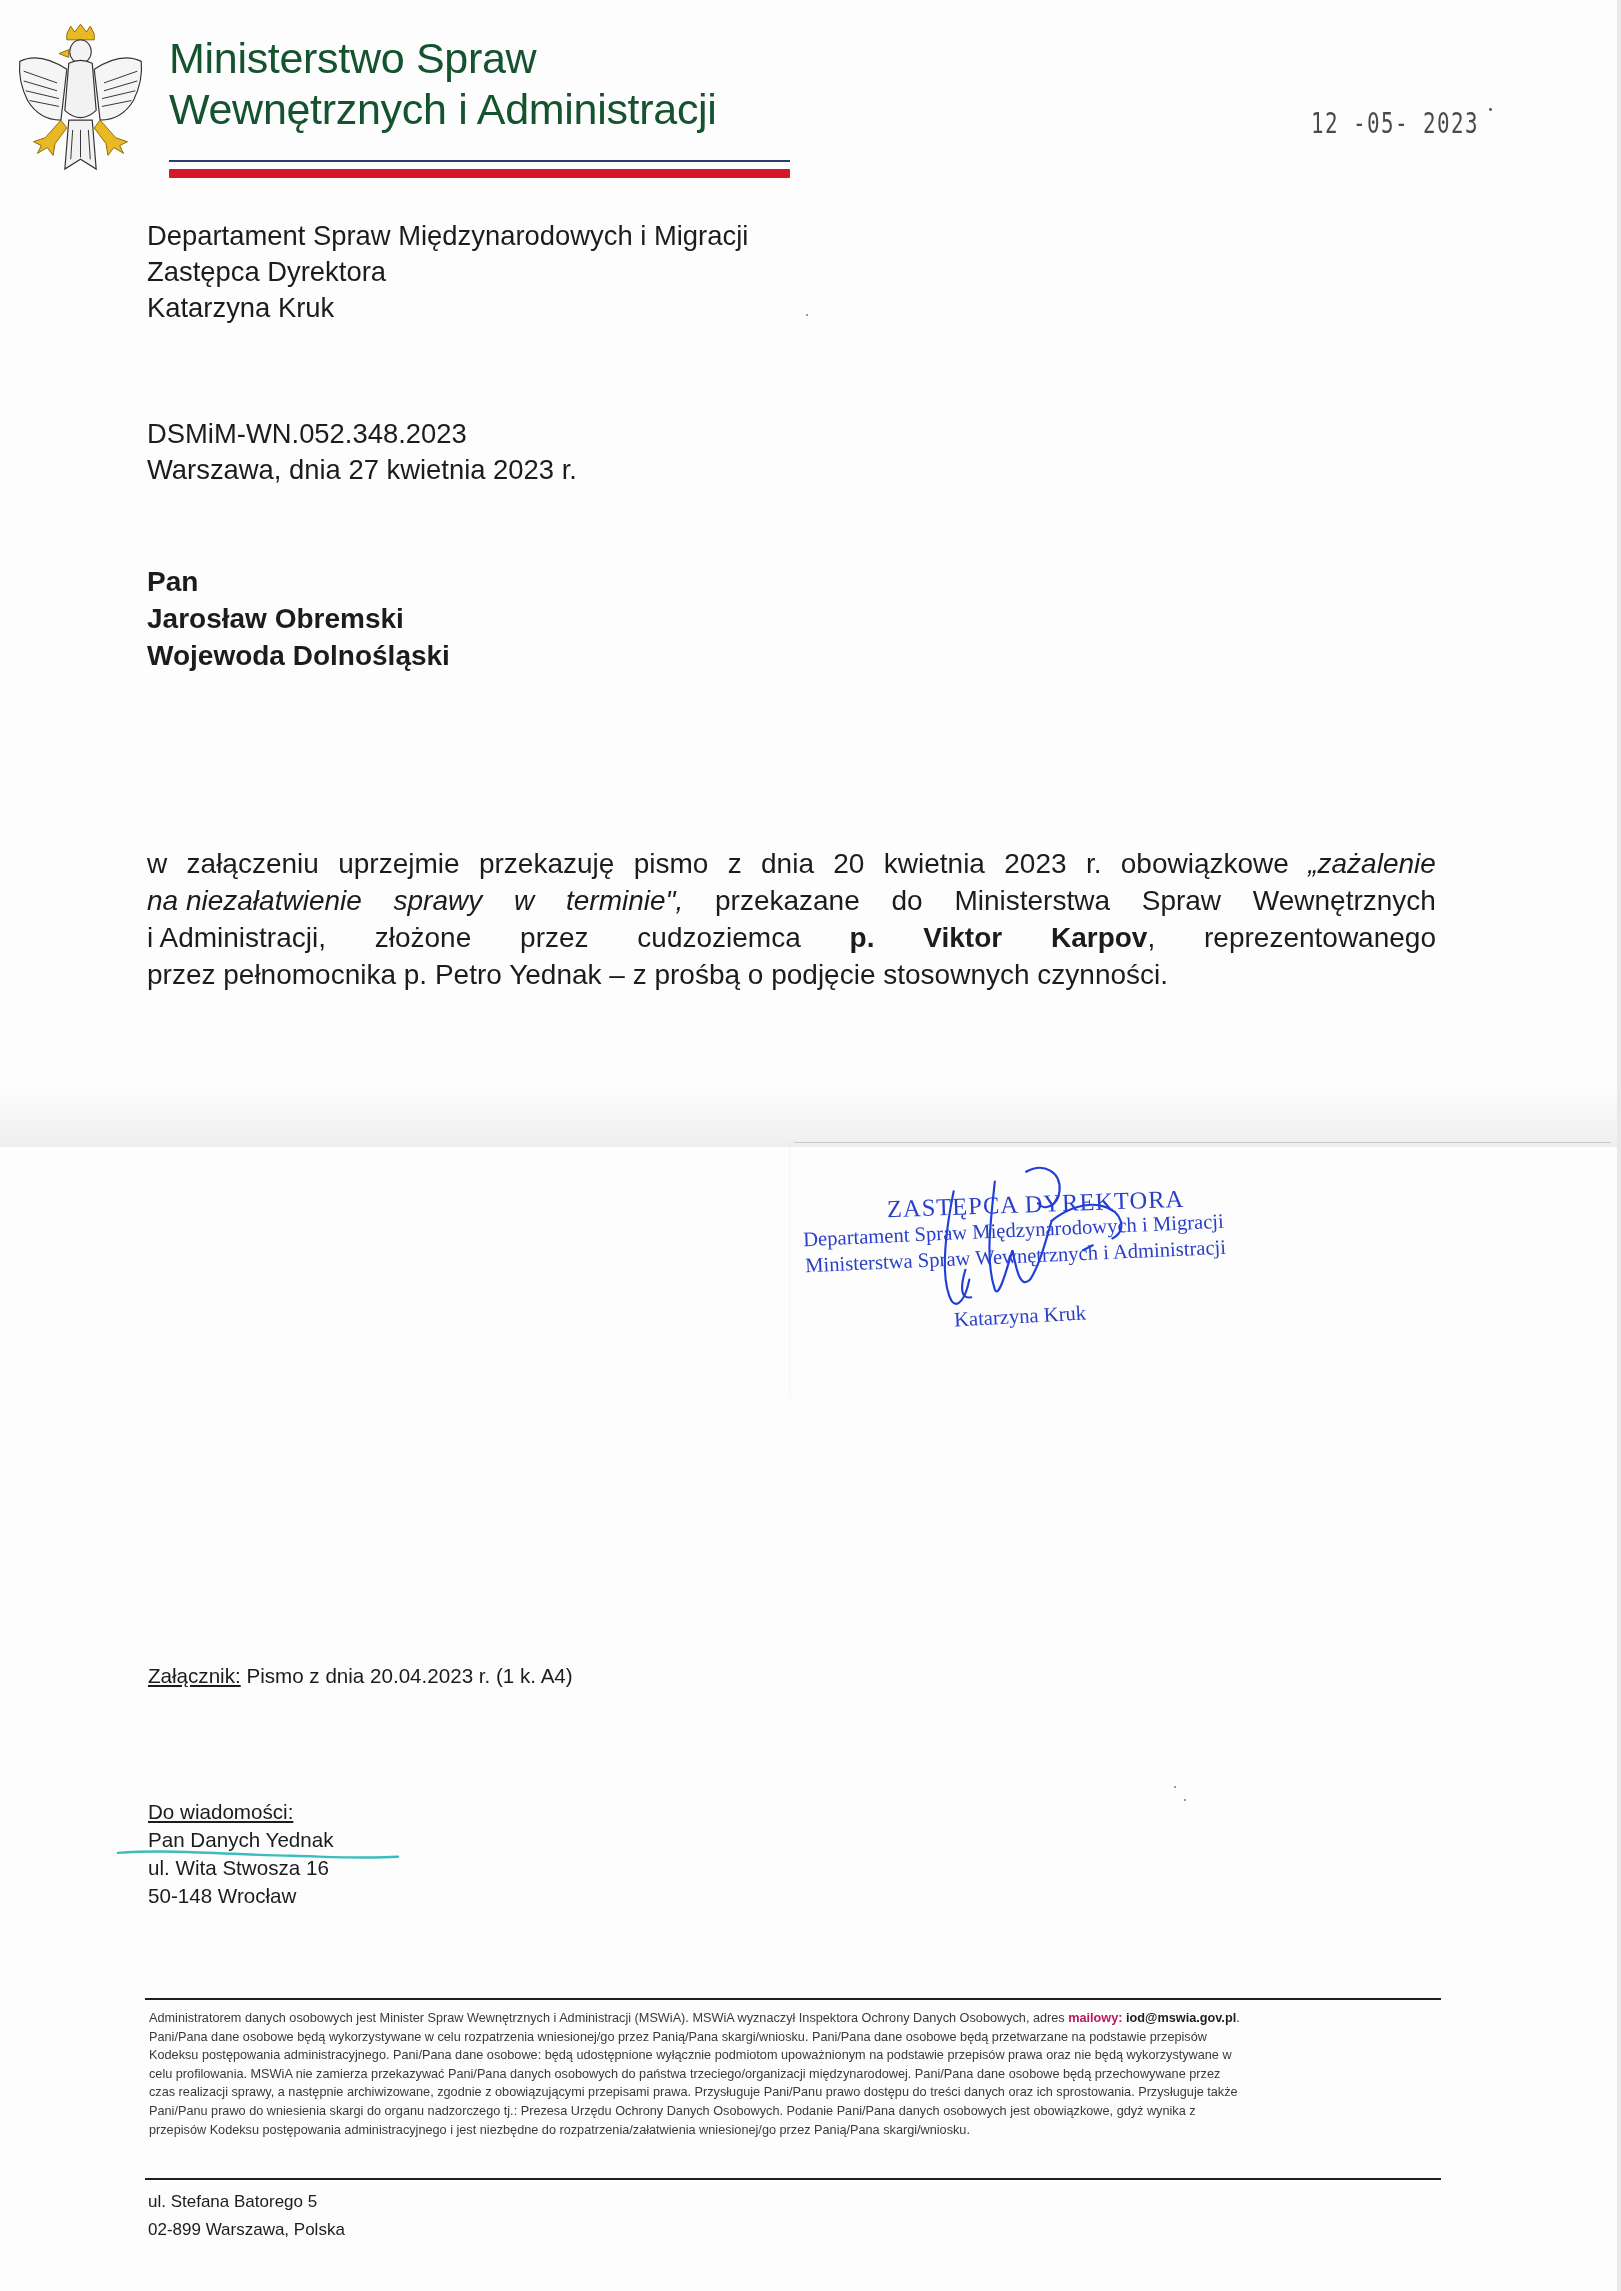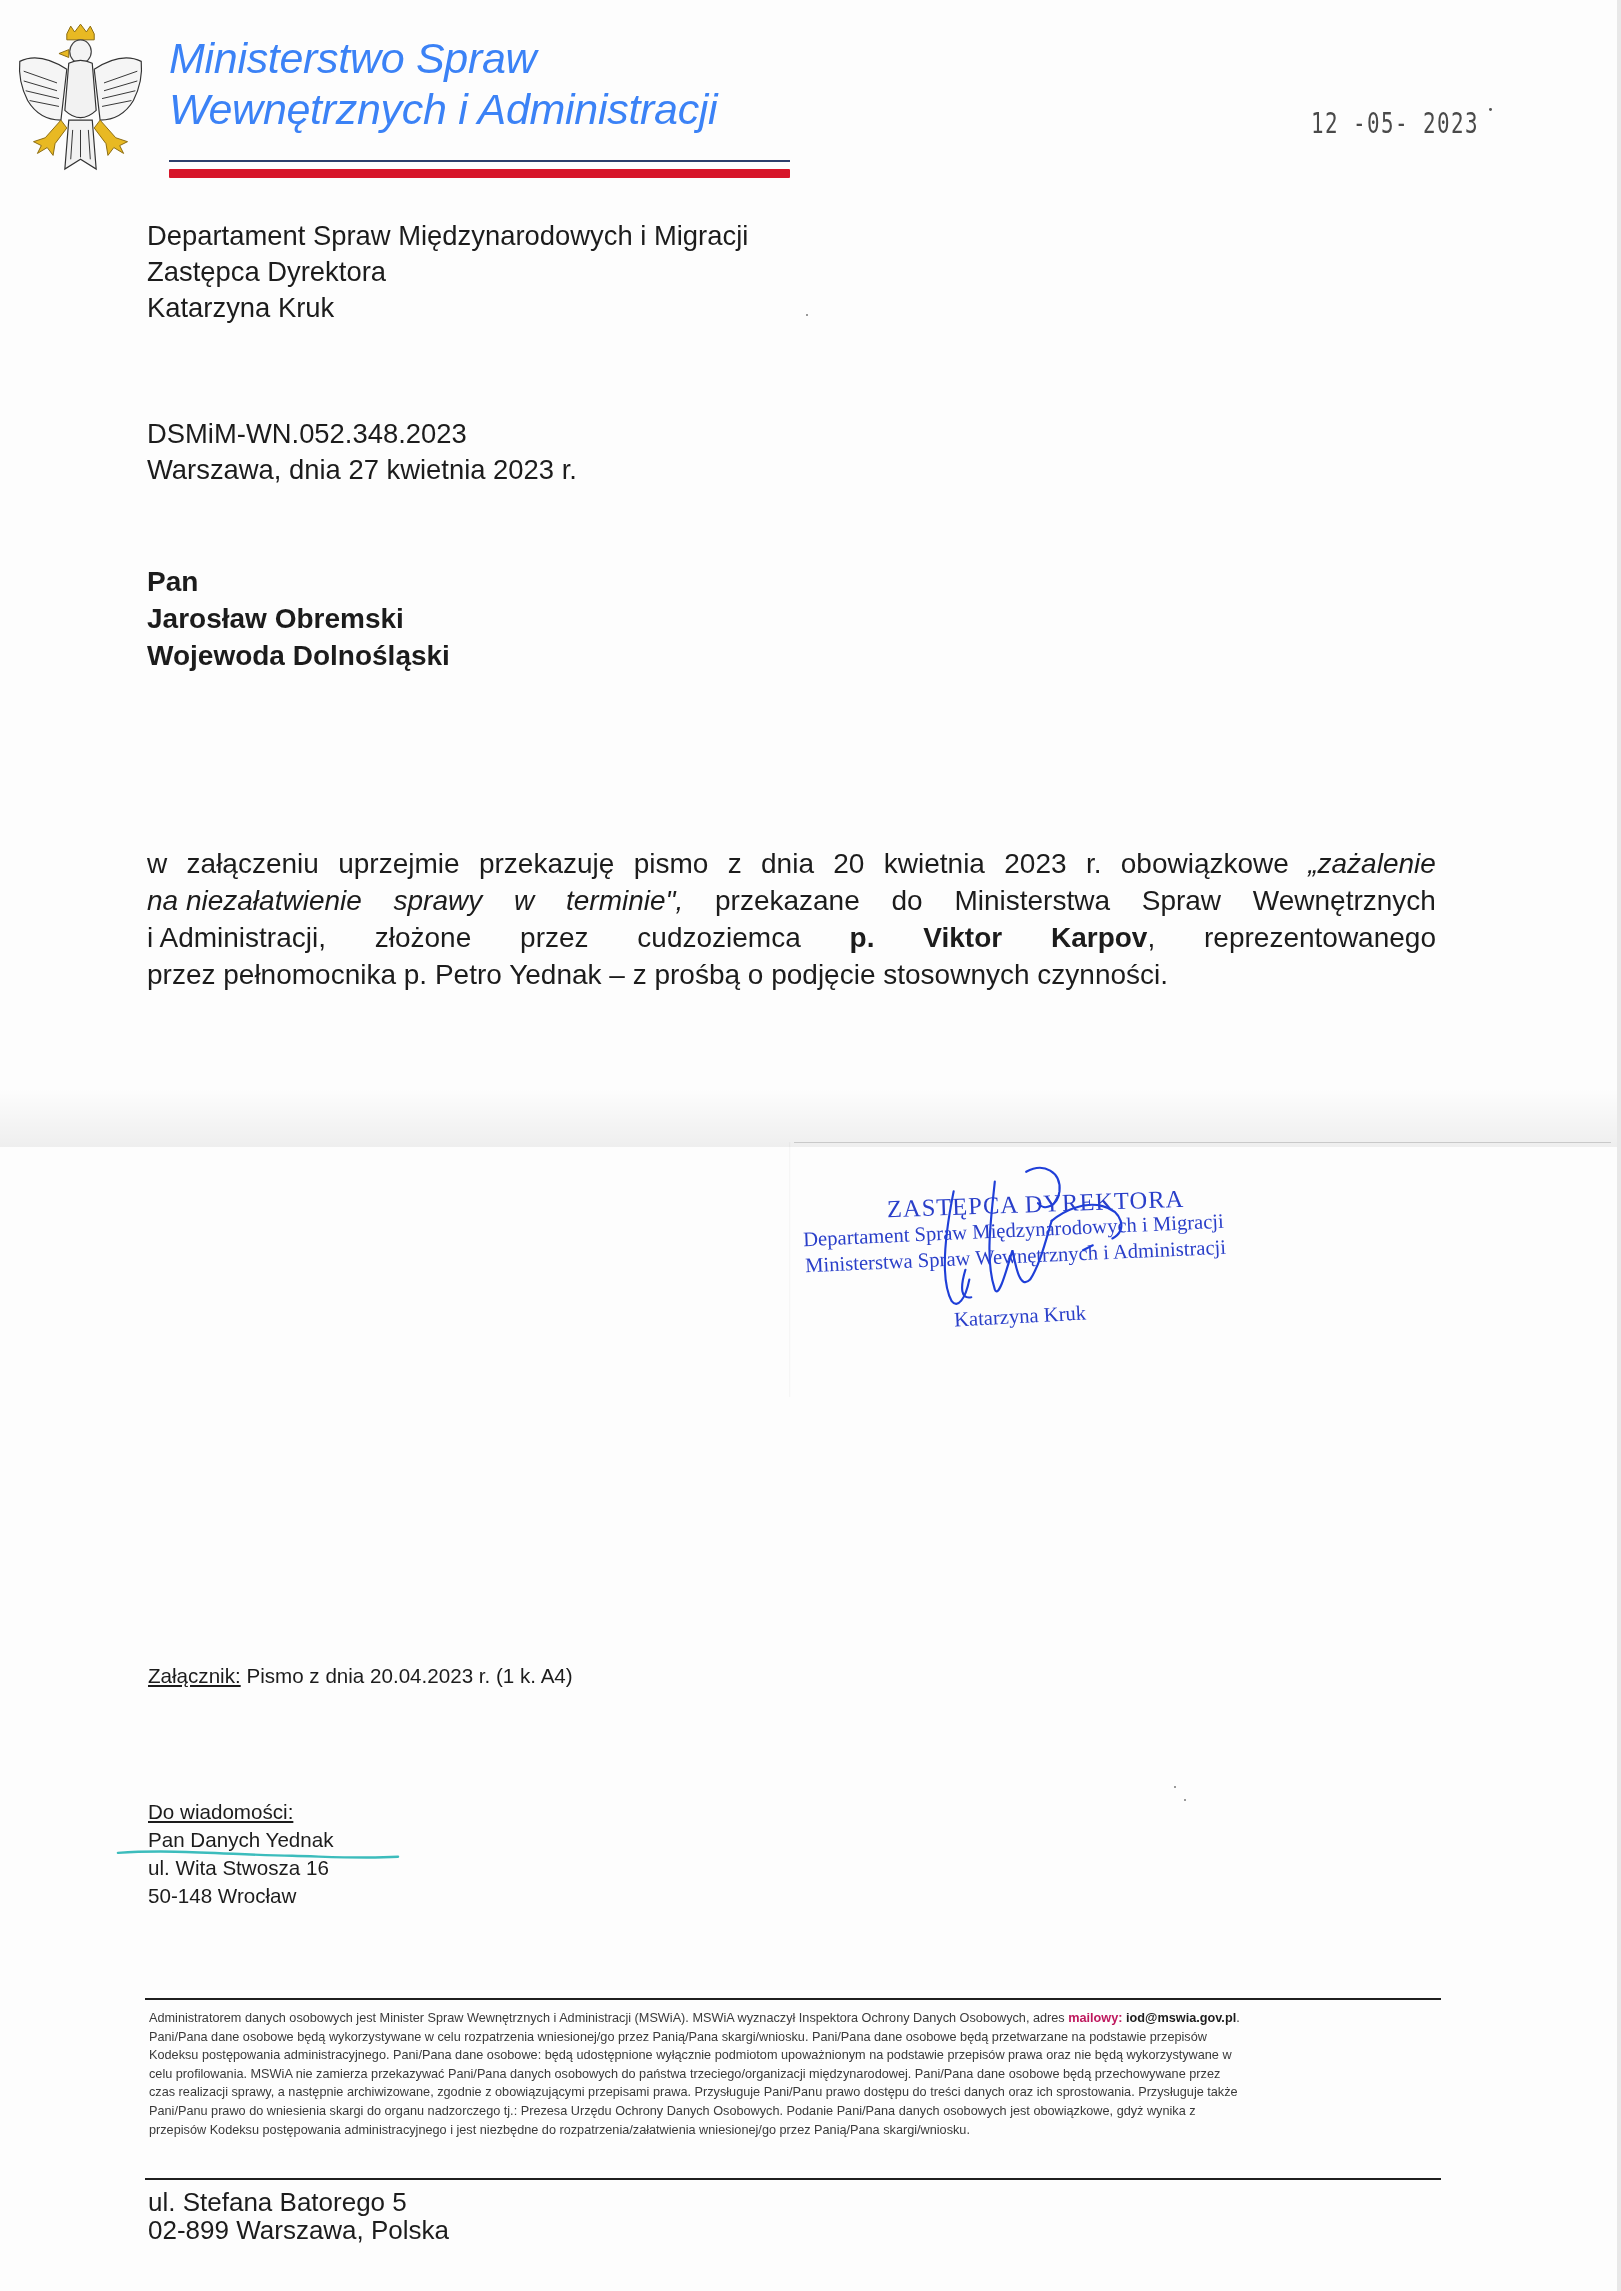--- a/index.html
+++ b/index.html
@@ -22,21 +22,21 @@
     background: linear-gradient(90deg, rgba(0,0,0,0.04), rgba(0,0,0,0));
   }
   .right-edge {
     position: absolute; right: 0; top: 0; bottom: 0; width: 3.9px; background: #e8e8e8;
   }
 
   
   .logo { position: absolute; left: 9.8px; top: 21.6px; width: 142px; height: 162px; }
   .ministry-name {
     position: absolute; left: 169px; top: 33px;
-    font-size: 43px; line-height: 51px; color: #3b82f6; letter-spacing: -0.3px; font-style: italic;
+    font-size: 43px; line-height: 51px; color: #14532d; letter-spacing: -0.3px;
   }
   .rule-thin { position: absolute; left: 169px; top: 160px; width: 621px; height: 2px; background: #2c3f6c; }
   .rule-red  { position: absolute; left: 169px; top: 169px; width: 621px; height: 8.8px; background: #d7162a; border-radius: 1px; }
   .stamp-date {
     position: absolute; left: 1311px; top: 106px;
     font-family: "DejaVu Sans Mono", monospace; font-size: 29px; color: #4a4a4a;
     transform: scaleX(0.72); transform-origin: left top; letter-spacing: 2px;
   }
   .stamp-dot { position: absolute; left: 1489px; top: 108px; width: 2.9px; height: 2.9px; background: #555; border-radius: 50%; }
 
@@ -77,21 +77,21 @@
   .foot-rule1 { position: absolute; left: 145px; top: 1998px; width: 1296px; height: 2px; background: #1f1f1f; }
   .gdpr {
     position: absolute; left: 149px; top: 2009px; width: 1290px;
     font-size: 12.7px; line-height: 18.6px; color: #3a3a3a; text-align: justify;
   }
   .gdpr .gl { display: flex; justify-content: space-between; white-space: nowrap; }
   .gdpr .gl.last { justify-content: flex-start; }
   .gdpr b { color: #be185d; }
   .gdpr .mail { color: #1c1c1c; font-weight: bold; }
   .foot-rule2 { position: absolute; left: 145px; top: 2178px; width: 1296px; height: 2px; background: #1f1f1f; }
-  .address { position: absolute; left: 148px; top: 2188px; font-size: 26px; line-height: 28px; color: #1c1c1c; }
+  .address { position: absolute; left: 148px; top: 2188px; font-size: 17px; line-height: 28px; color: #1c1c1c; }
   .speck { position: absolute; width: 2px; height: 2px; background: #777; border-radius: 50%; }
 </style>
 </head>
 <body>
 
 <div class="page">
   <div class="fold-h"></div>
   <div class="fold-line"></div>
   <div class="fold-v"></div>
   <div class="right-edge"></div>

